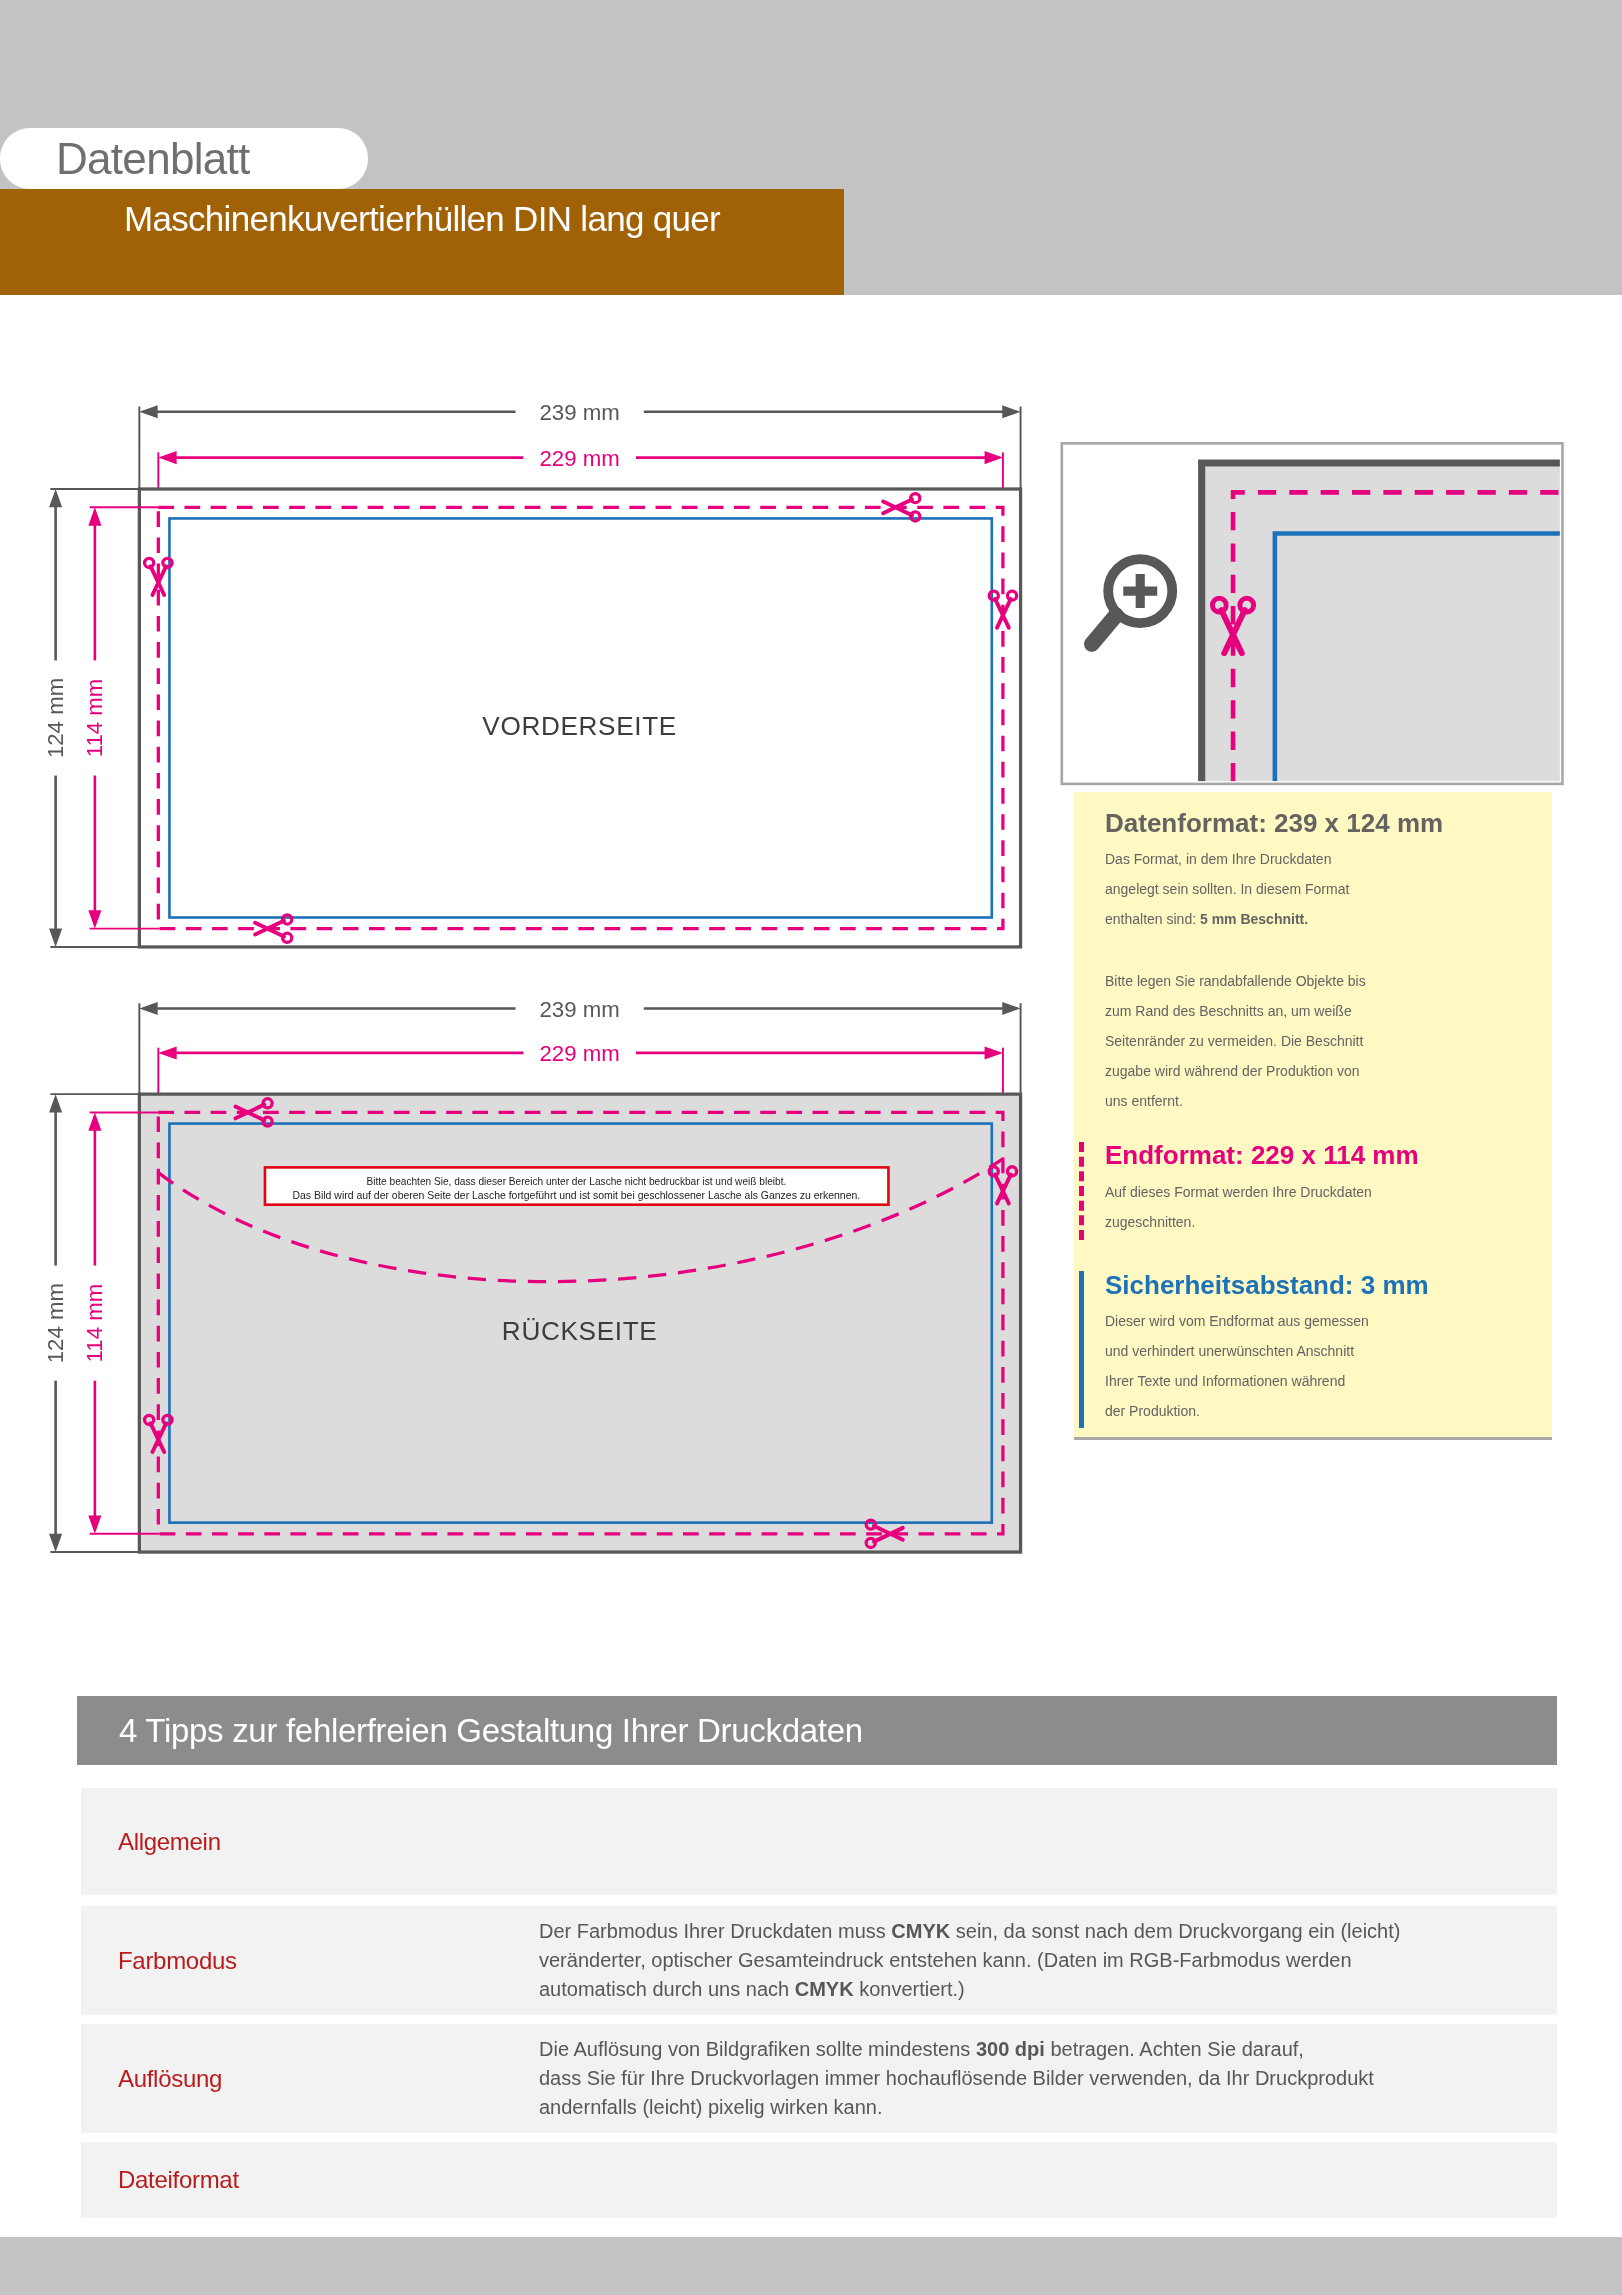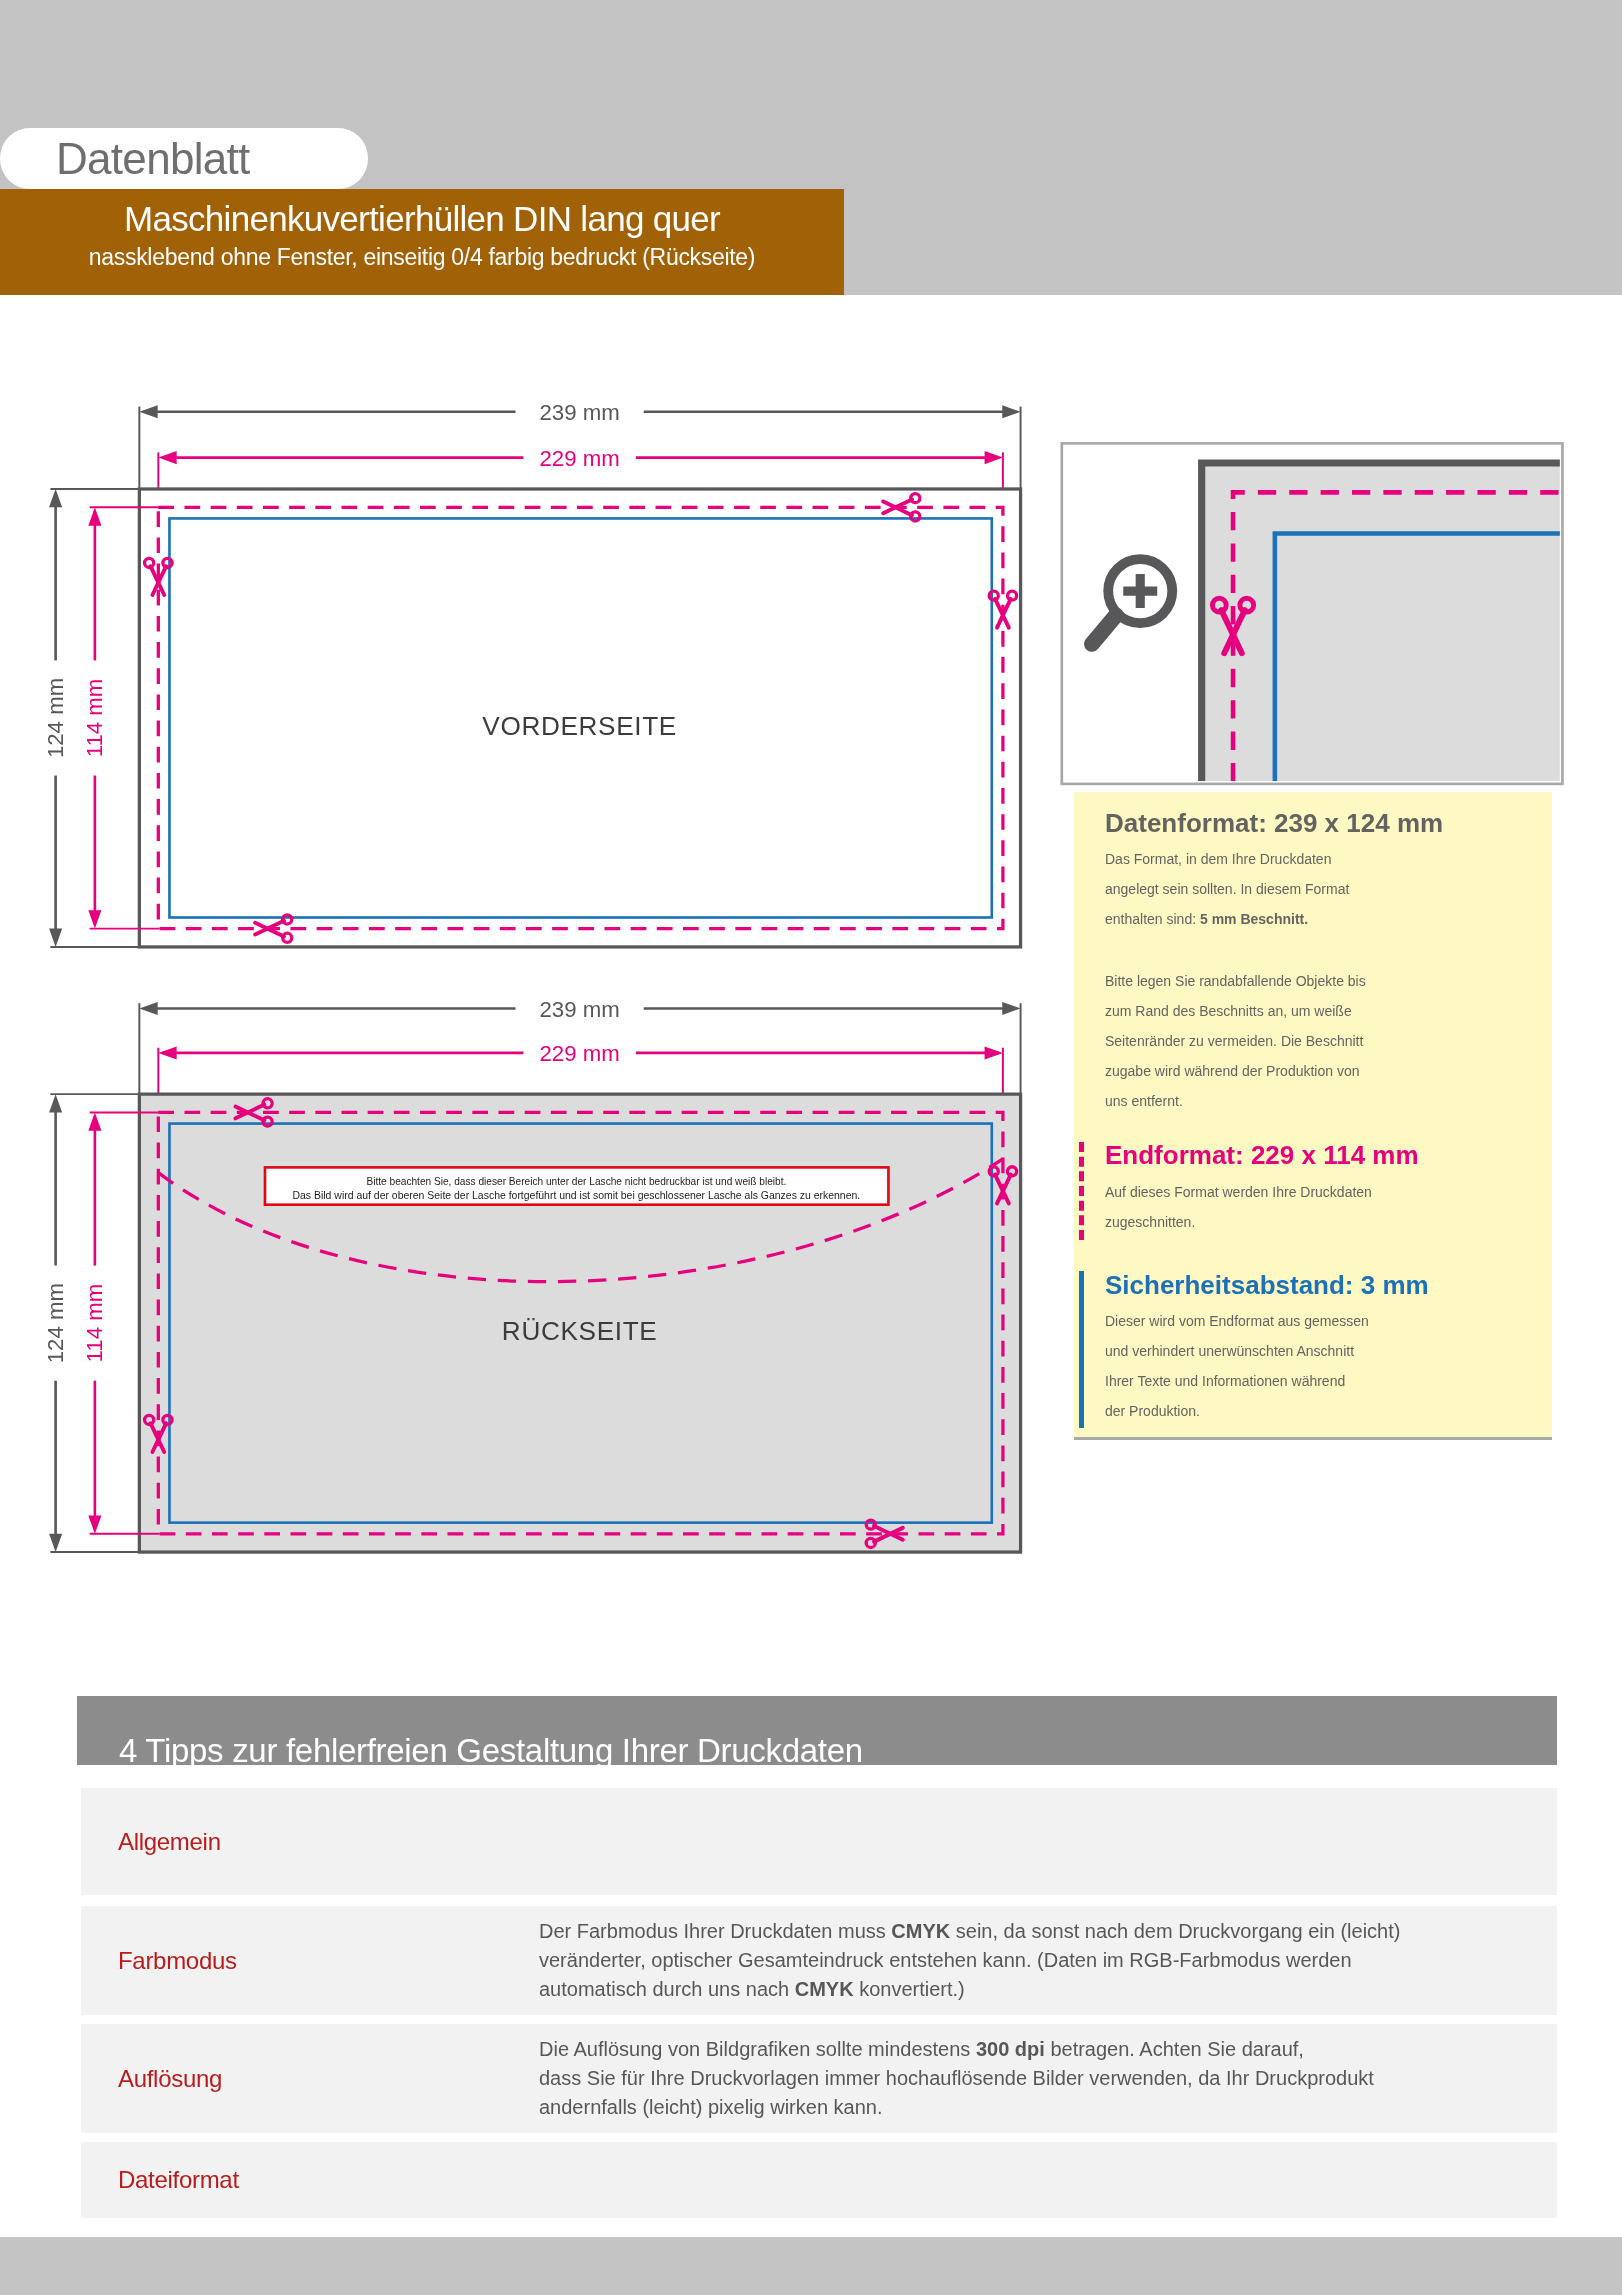--- a/index.html
+++ b/index.html
@@ -30,37 +30,36 @@
   .info-panel h3{margin:0;font-size:26px;line-height:30px;}
   .ip-h1{color:#636362;}
   .ip-h2{color:#e6007e;}
   .ip-h3{color:#1d71b8;}
   .ip-body{font-size:14px;line-height:30px;color:#646363;white-space:pre-line;}
   .marker{position:absolute;left:5.2px;width:0;}
   .marker-endformat{border-left:5.9px dashed #e6007e;}
   .marker-sicherheit{border-left:5.9px solid #1d71b8;}
   
   .tips-bar{left:77px;top:1696px;width:1480px;height:69px;background:#8c8c8c;}
-  .tips-bar span{display:block;padding-left:42px;line-height:69px;font-size:33px;color:#ffffff;letter-spacing:-0.3px;margin-top:20px;}
+  .tips-bar span{display:block;padding-left:42px;line-height:69px;font-size:33px;color:#ffffff;letter-spacing:-0.3px;}
   .tip-row{left:81px;width:1476px;background:#f2f2f2;}
   .tip-row .lbl{position:absolute;left:37px;top:50%;transform:translateY(-50%);font-size:24px;color:#b91c1c;letter-spacing:-0.3px;}
   .tip-row .txt{position:absolute;left:458px;right:39px;top:50%;transform:translateY(-50%);
     font-size:20px;line-height:29.4px;color:#575756;white-space:pre-line;}
   .footer-band{left:0;top:2237px;width:1623px;height:59px;background:#c3c3c3;}
 </style>
 </head>
 <body>
 
 <div class="abs top-band"></div>
 <div class="abs datenblatt-box">
   <span>Datenblatt</span>
 </div>
 <div class="abs title-box">
   <span class="main">Maschinenkuvertierhüllen DIN lang quer</span>
-  <span class="sub">nassklebend ohne Fenster, einseitig 0/4 farbig bedruckt (Rückseite)</span>
 </div>
 
 <svg class="abs" style="left:0;top:366px;" width="1086" height="1243" viewBox="0 560 1660 1900">
   <defs>
     <g id="sc" stroke="#e6007e">
       <path d="M-22,-12 L22,9" stroke-width="6" stroke-linecap="round" fill="none"></path>
       <path d="M-22,12 L22,-9" stroke-width="6" stroke-linecap="round" fill="none"></path>
       <circle cx="-27" cy="-14" r="7" stroke-width="5" fill="none"></circle>
       <circle cx="-27" cy="14" r="7" stroke-width="5" fill="none"></circle>
     </g>

